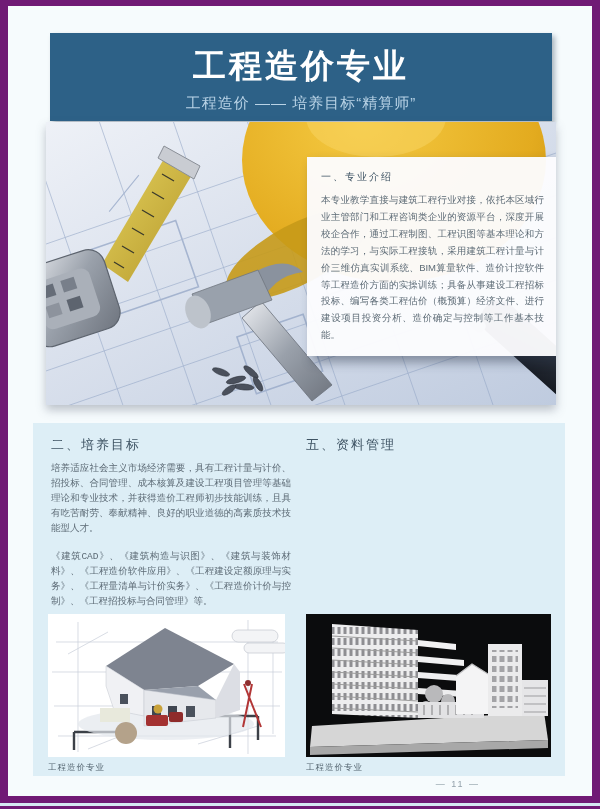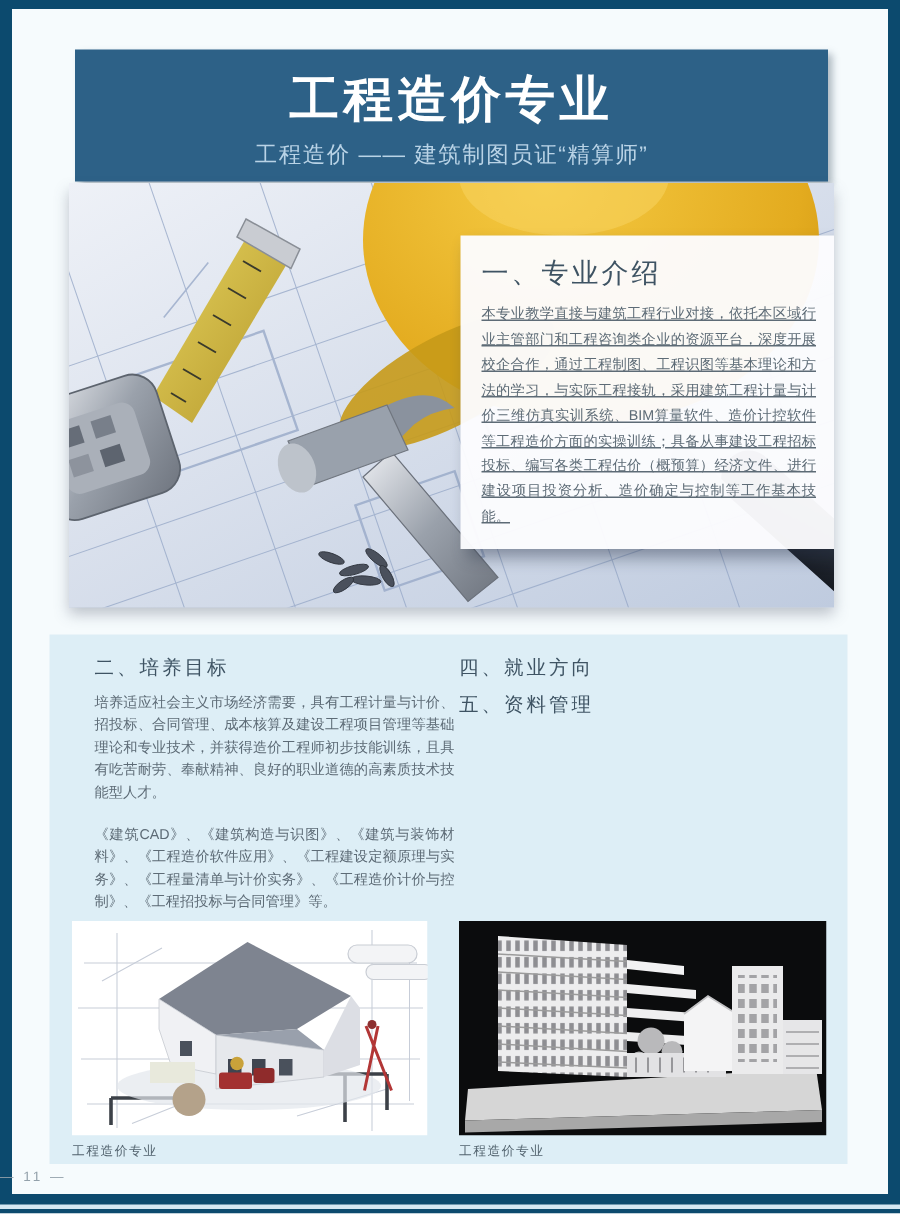--- a/index.html
+++ b/index.html
@@ -1,65 +1,65 @@
 <!DOCTYPE html>
 <html><head>
 <meta charset="utf-8">
 <style>
   * { margin:0; padding:0; box-sizing:border-box; }
   html,body { width:600px; background:#ffffff; }
   body { font-family:"Liberation Sans","DejaVu Sans",sans-serif; }
-  .page { position:relative; width:600px; height:809px; background:#0c4a6e; overflow:hidden; }
+  .page { position:relative; width:600px; height:809px; background:#701a75; overflow:hidden; }
   .page-tint { position:absolute; left:8px; top:6px; width:584px; height:790px; background:#f6fbfd; }
 
   
   .banner { position:absolute; left:50px; top:33px; width:502px; height:88px;
             background:#2d6187; box-shadow:3px 3px 5px rgba(60,80,100,.4); text-align:center; }
   .banner-title { margin-top:11px; font-size:33px; font-weight:bold; color:#ffffff; letter-spacing:3px; }
   .banner-subtitle { margin-top:5px; font-size:15px; color:#b9d3e6; letter-spacing:1px; }
 
   
   .photo { position:absolute; left:46px; top:122px; width:510px; height:283px; overflow:hidden;
            box-shadow:0 5px 9px rgba(80,90,110,.35); background:#ccd6e6; }
   .photo > svg { position:absolute; left:0; top:0; }
 
   .intro-card { position:absolute; left:261px; top:35px; width:251px; min-height:176px;
                 background:rgba(252,252,254,.96); box-shadow:5px 6px 10px rgba(40,50,70,.45);
                 padding:13px 14px 12px; }
-  .card-heading { font-size:18px; color:#3e5363; letter-spacing:2px; margin-bottom:8px; }
-  .card-body { font-size:9.5px; line-height:1.78; color:#5d6b76; text-align:justify;text-decoration:underline; }
+  .card-heading { font-size:10px; color:#3e5363; letter-spacing:2px; margin-bottom:8px; }
+  .card-body { font-size:9.5px; line-height:1.78; color:#5d6b76; text-align:justify; }
 
   
   .content-panel { position:absolute; left:33px; top:423px; width:532px; height:353px; background:#ddeef6; }
   .col { position:absolute; top:13px; }
-  .col-left  { left:30px;  width:240px; }
+  .col-left  { left:18px;  width:240px; }
   .col-right { left:273px; width:245px; }
   .section-heading { font-size:13px; font-weight:normal; color:#3e5363; letter-spacing:2px; margin:0 0 7px; }
-  .section-body { font-size:9.5px; line-height:15px; color:#5d6b76; text-align:justify; margin:0 0 13px; }
+  .section-body { font-size:9.5px; line-height:15px; color:#5d6b76; text-align:justify; margin:0 0 13px;font-family:Liberation Mono, monospace; }
 
   .figure { position:absolute; top:191px; }
   .figure-left  { left:15px;  width:237px; }
   .figure-right { left:273px; width:245px; }
   .figure .img { display:block; }
   .figure-caption { font-size:8.5px; color:#53646f; margin-top:5px; letter-spacing:1px; }
 
   
-  .footer { position:absolute; left:0; top:779px; width:480px; text-align:left;
+  .footer { position:absolute; left:0; top:779px; width:480px; text-align:right;
             font-size:9px; color:#93a1ab; letter-spacing:2px; }
   .bottom-strip { position:absolute; left:0; bottom:3px; width:600px; height:3px; background:#d5e7f2; }
 </style>
 </head>
 <body>
 
 <div class="page">
   <div class="page-tint"></div>
 
   <div class="banner">
     <div class="banner-title">工程造价专业</div>
-    <div class="banner-subtitle">工程造价 —— 建筑制图员证“精算师”</div>
+    <div class="banner-subtitle">工程造价 —— 培养目标“精算师”</div>
   </div>
 
   <div class="photo">
     <svg width="510" height="283" viewBox="0 0 510 283">
       <defs>
         <linearGradient id="bgGrad" x1="0" y1="0" x2="1" y2="1">
           <stop offset="0" stop-color="#eef1f7"></stop>
             <stop offset="1" stop-color="#bfcbdf"></stop>
         </linearGradient>
         <radialGradient id="hatGrad" cx="0.4" cy="0.35" r="0.8">
@@ -141,21 +141,20 @@
 
   <div class="content-panel">
 
     <div class="col col-left">
       <h3 class="section-heading">二、培养目标</h3>
       <p class="section-body">培养适应社会主义市场经济需要，具有工程计量与计价、招投标、合同管理、成本核算及建设工程项目管理等基础理论和专业技术，并获得造价工程师初步技能训练，且具有吃苦耐劳、奉献精神、良好的职业道德的高素质技术技能型人才。</p>
       <p class="section-body">《建筑CAD》、《建筑构造与识图》、《建筑与装饰材料》、《工程造价软件应用》、《工程建设定额原理与实务》、《工程量清单与计价实务》、《工程造价计价与控制》、《工程招投标与合同管理》等。</p>
     </div>
 
     <div class="col col-right">
-      <h3 class="section-heading">四、就业方向</h3>
       <h3 class="section-heading">五、资料管理</h3>
     </div>
 
     <figure class="figure figure-left">
       <svg class="img" width="237" height="143" viewBox="0 0 237 143">
         <rect x="0" y="0" width="237" height="143" fill="#ffffff"></rect>
         <g stroke="#c7cdd8" stroke-width="0.7" fill="none">
           <path d="M8 28 H230 M4 58 H234 M6 92 H232 M10 122 H228"></path>
           <path d="M30 8 V138 M200 6 V140 M225 20 V120"></path>
           <path d="M20 40 l40 -22 M150 130 l60 -18 M40 135 l30 -12"></path>

